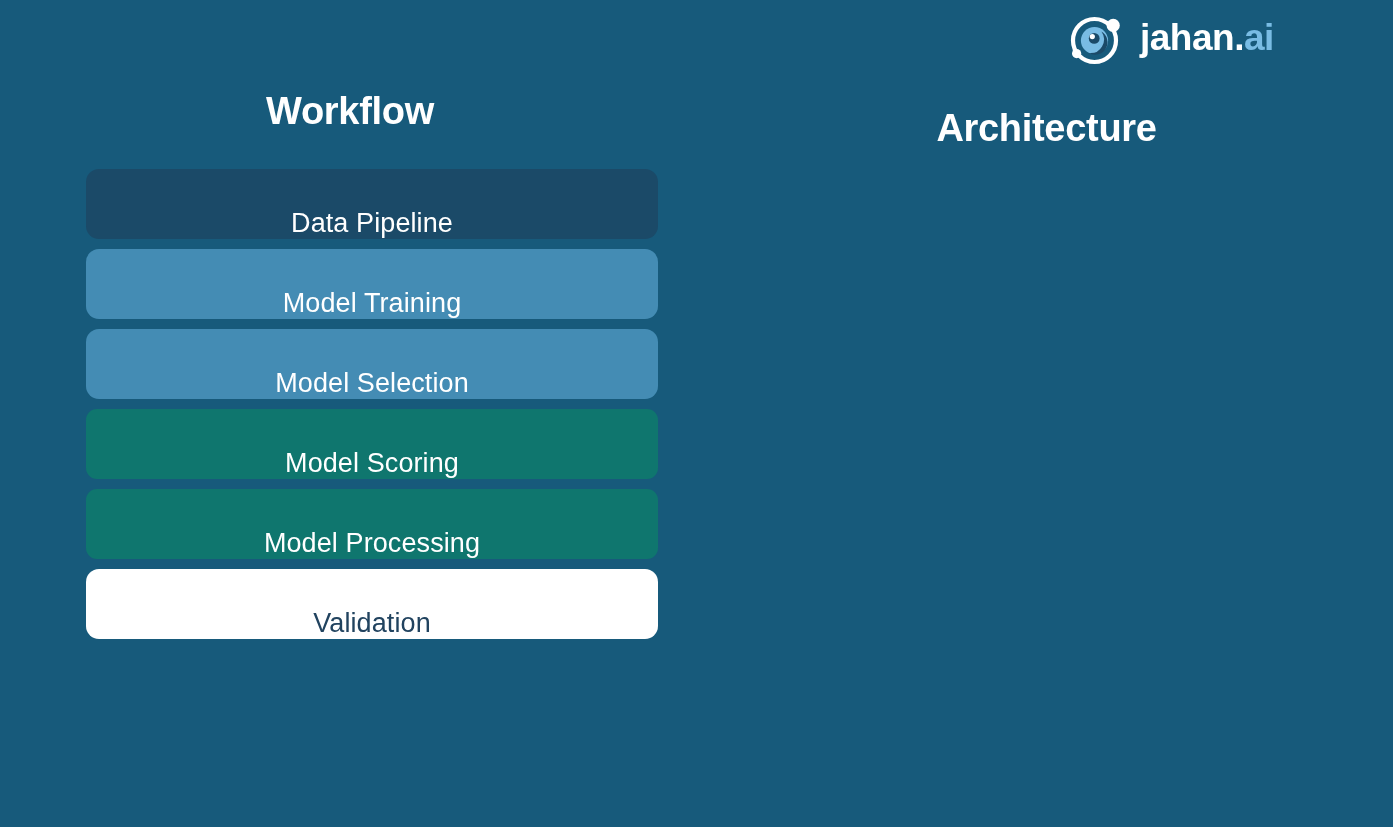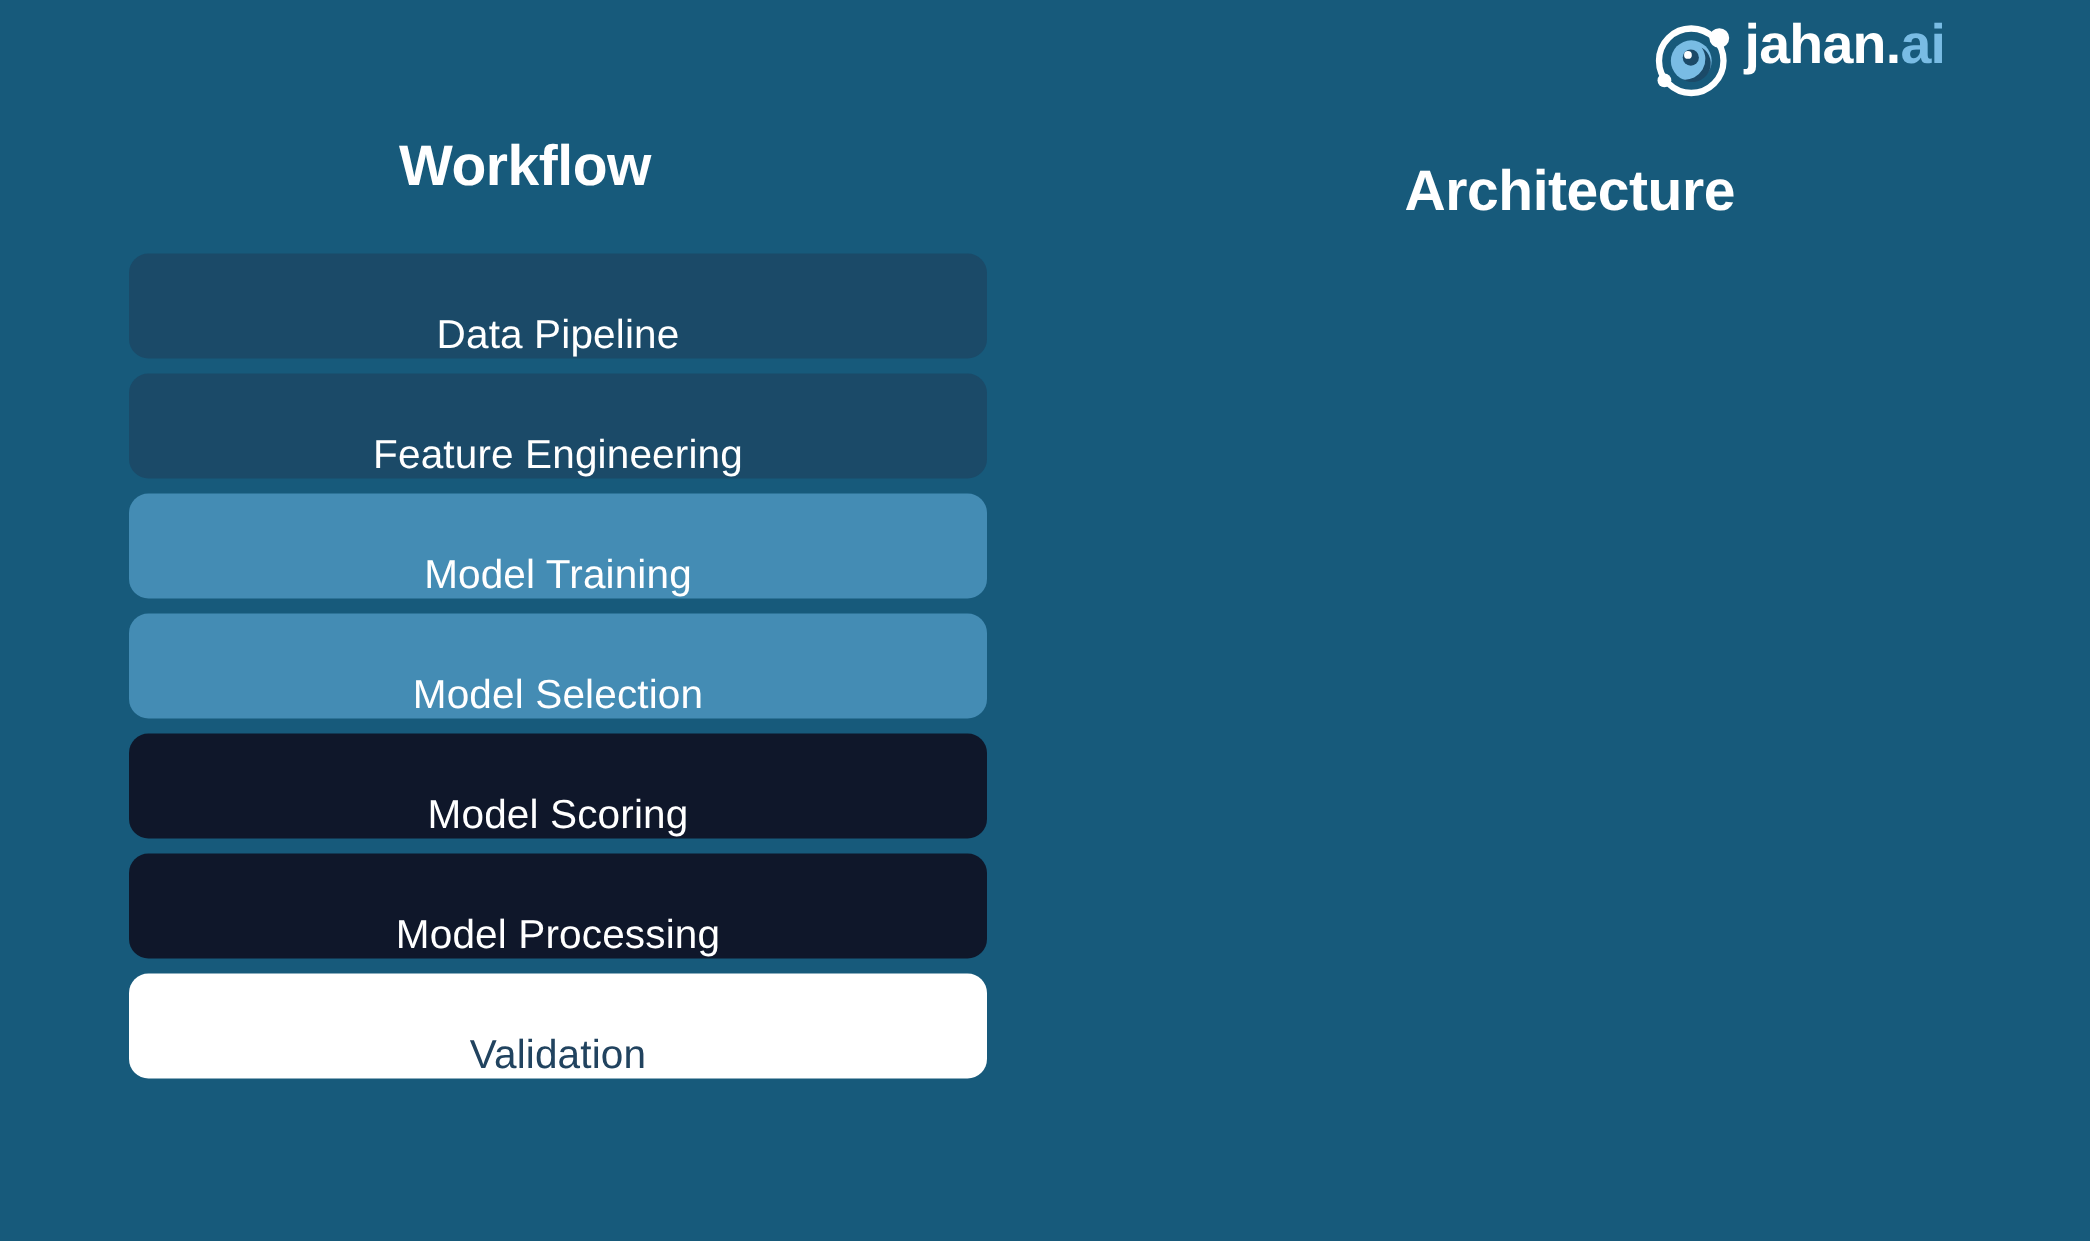--- a/index.html
+++ b/index.html
@@ -13,24 +13,24 @@
   body {
     background: #175A7B;
     font-family: "Liberation Sans", sans-serif;
     position: relative;
   }
 
   
   #brand-logo {
     position: absolute;
     top: 11px;
-    left: 1101px;
+    left: 1068px;
     display: flex;
-    align-items: flex-start;
-    gap: 6px;
+    align-items: center;
+    gap: 16px;
     height: 56px;
   }
 
   #logo-mark {
     width: 56px;
     height: 56px;
     display: block;
   }
 
   #logo-wordmark {
@@ -102,21 +102,21 @@
     white-space: nowrap;
   }
 
   
   .tone-dark   { background: #1B4A68; }
   .tone-dark   .row-label { color: #FFFFFF; }
 
   .tone-medium { background: #448CB4; }
   .tone-medium .row-label { color: #FFFFFF; margin-top: 40px; }
 
-  .tone-light  { background: #0f172a; }
+  .tone-light  { background: #0f766e; border-radius: 11px; }
   .tone-light  .row-label { color: #FFFFFF; }
 
   .tone-white  { background: #FFFFFF; }
   .tone-white  .row-label { color: #21435F; }
 </style>
 </head>
 <body>
 
 <div id="brand-logo">
   <span>
@@ -138,23 +138,20 @@
 </div>
 
 <div id="columns">
 
   <section class="column left">
     <h2 class="column-title">Workflow</h2>
     <div class="rows" id="rows-left">
         <div class="row tone-dark">
           <span class="row-label">Data Pipeline</span>
         </div>
-        <div class="row tone-dark">
-          <span class="row-label">Feature Engineering</span>
-        </div>
         <div class="row tone-medium">
           <span class="row-label">Model Training</span>
         </div>
         <div class="row tone-medium">
           <span class="row-label">Model Selection</span>
         </div>
         <div class="row tone-light">
           <span class="row-label">Model Scoring</span>
         </div>
         <div class="row tone-light">

